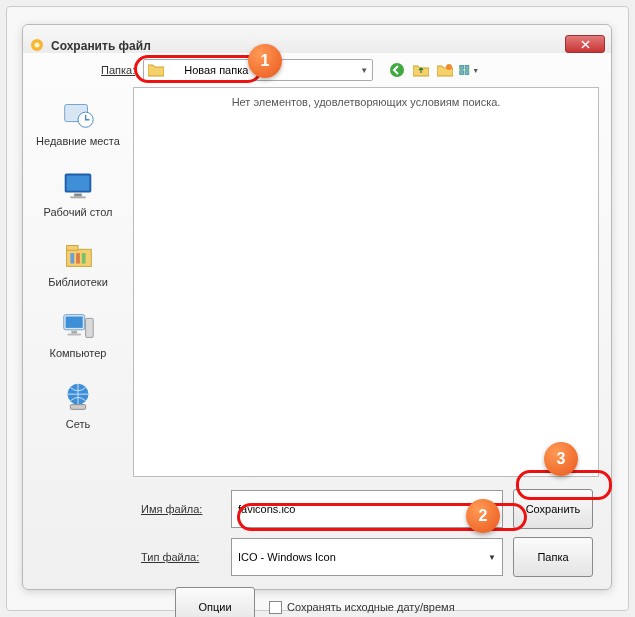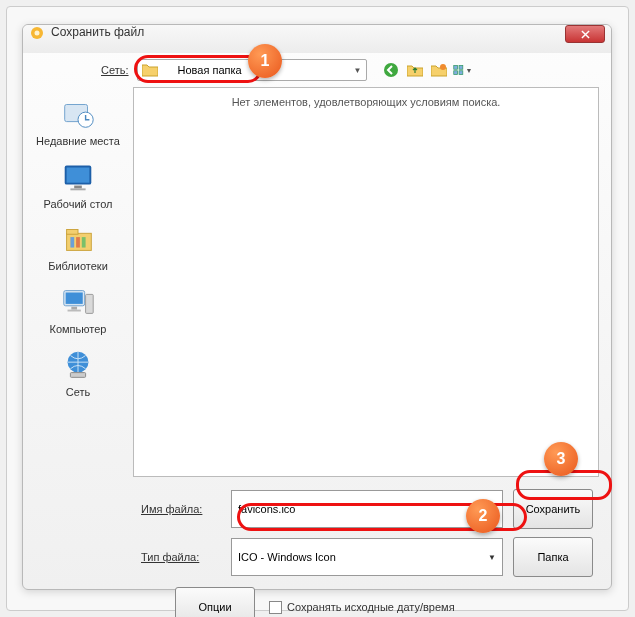--- a/index.html
+++ b/index.html
@@ -1,30 +1,30 @@
 <!DOCTYPE html>
 <html><head>
 <meta charset="utf-8">
 <style>
 * { margin: 0; padding: 0; box-sizing: border-box; font-family: "Segoe UI", Tahoma, sans-serif; }
 body { background: #f0f0f0; width: 635px; height: 617px; position: relative; }
 .outer-border { position: absolute; inset: 6px; border: 1px solid #ccc; border-radius: 4px; background: #f8f8f8; }
 .dialog { position: absolute; left: 22px; top: 24px; width: 590px; height: 566px; background: linear-gradient(#fdfdfd, #f0f0f0); border: 1px solid #b8b8b8; border-radius: 6px; box-shadow: 0 2px 8px rgba(0,0,0,0.15); }
-.titlebar { height: 28px; display: flex; align-items: flex-start; padding: 0 6px; background: linear-gradient(#f8f8f8, #ececec); border-radius: 6px 6px 0 0; }
+.titlebar { height: 28px; display: flex; align-items: flex-end; padding: 0 6px; background: linear-gradient(#f8f8f8, #ececec); border-radius: 6px 6px 0 0; font-weight: bold; }
 .app-icon { width: 16px; height: 16px; margin-right: 6px; }
 .title-text { font-size: 12px; color: #333; flex: 1; }
 .close-btn { width: 40px; height: 18px; background: linear-gradient(#e37a7a, #c83434); border: 1px solid #933; border-radius: 3px; display: flex; align-items: center; justify-content: center; color: #fff; font-size: 10px; cursor: pointer; }
 .topbar { display: flex; align-items: center; padding: 6px 12px 6px 78px; gap: 8px; }
 .folder-label { font-size: 11px; color: #333; text-decoration: underline; }
 .folder-combo { position: relative; display: flex; align-items: center; width: 230px; height: 22px; border: 1px solid #aaa; background: #fff; border-radius: 2px; padding: 0 4px; gap: 20px; }
 .folder-combo .chev { margin-left: auto; font-size: 8px; color: #555; }
 .nav-icons { display: flex; gap: 4px; margin-left: 6px; }
 .nav-btn { width: 20px; height: 20px; display: flex; align-items: center; justify-content: center; cursor: pointer; }
 .body-area { display: flex; height: 390px; }
-.sidebar { width: 110px; display: flex; flex-direction: column; align-items: center; padding-top: 8px; gap: 10px; }
+.sidebar { width: 110px; display: flex; flex-direction: column; align-items: center; padding-top: 8px; gap: 18px; }
 .place { display: flex; flex-direction: column; align-items: center; width: 90px; cursor: pointer; }
 .place-icon { width: 38px; height: 38px; }
 .place-label { font-size: 11px; color: #333; text-align: center; margin-top: 2px; line-height: 1.15; }
 .file-area { flex: 1; background: #fff; border: 1px solid #bbb; margin-right: 12px; display: flex; align-items: flex-start; justify-content: center; padding-top: 8px; }
 .empty-msg { font-size: 11px; color: #555; }
 .lower { padding: 4px 12px 6px 118px; }
 .row { display: flex; align-items: center; margin-top: 8px; gap: 10px; position: relative; }
 .row-label { width: 80px; font-size: 11px; color: #333; text-decoration: underline; }
 .combo { flex: 0 0 272px; height: 38px; border: 1px solid #999; background: #fff; display: flex; align-items: center; padding: 0 6px; font-size: 11px; position: relative; }
 .combo .chev { margin-left: auto; font-size: 8px; color: #333; }
@@ -49,21 +49,21 @@
       </svg>
     <span class="title-text">Сохранить файл</span>
     <div class="close-btn">
       <svg width="9" height="9" viewBox="0 0 10 10">
           <path d="M1 1 L9 9 M9 1 L1 9" stroke="#fff" stroke-width="1.6"></path>
         </svg>
     </div>
   </div>
 
   <div class="topbar">
-    <span class="folder-label">Сеть:</span>
+    <span class="folder-label">Папка:</span>
     <div class="folder-combo">
       <svg width="16" height="14" viewBox="0 0 16 14">
           <path d="M0 2 h5 l2 2 h9 v9 h-16 z" fill="#f6d06b" stroke="#caa32e"></path>
         </svg>
       <span style="font-size:11px;">Новая папка</span>
       <span class="chev">▼</span>
     </div>
     <div class="nav-icons">
       <div class="nav-btn">
           <svg width="16" height="16" viewBox="0 0 16 16">

